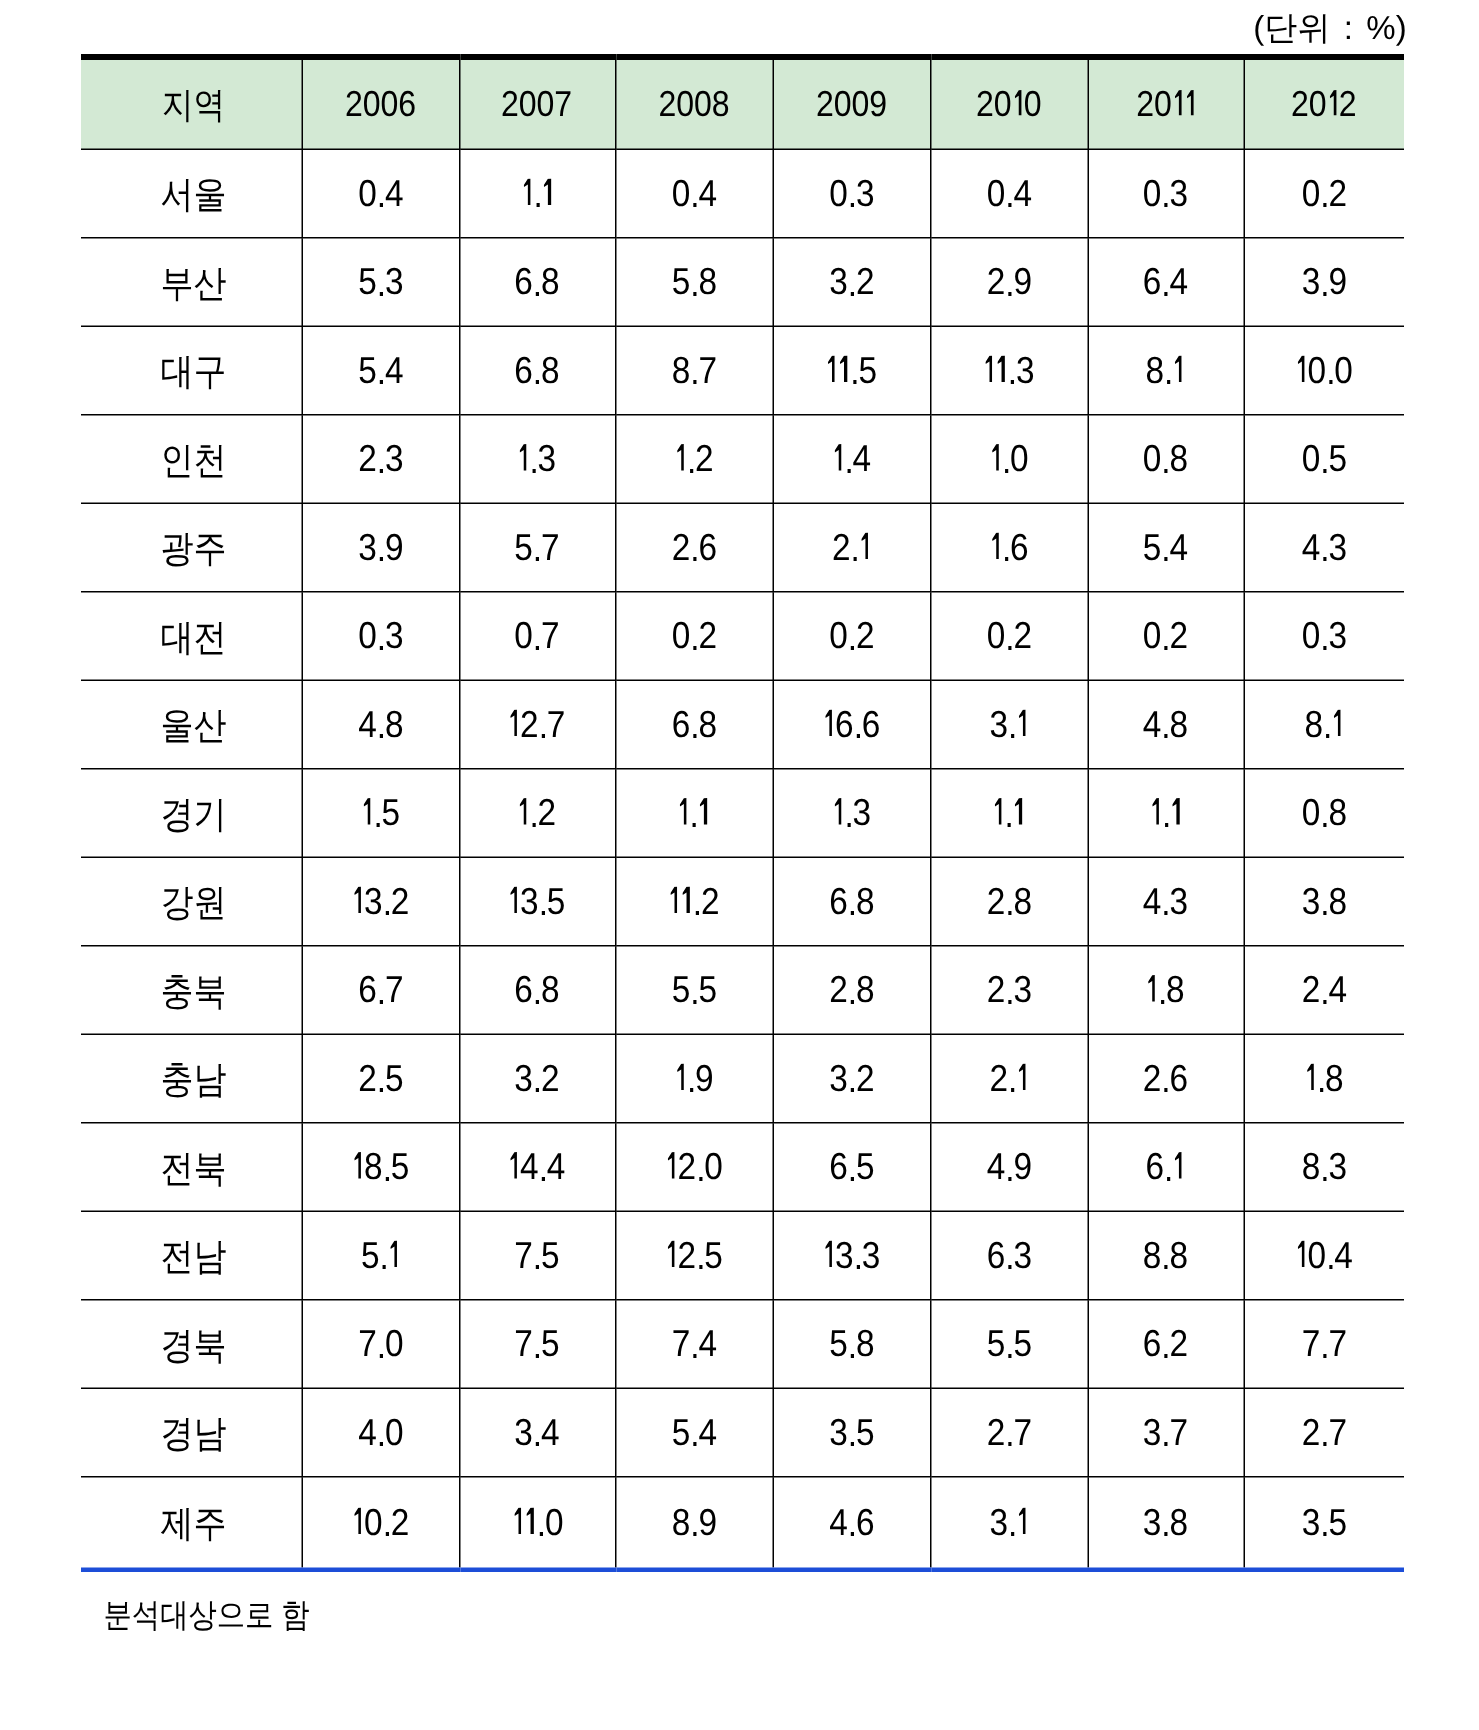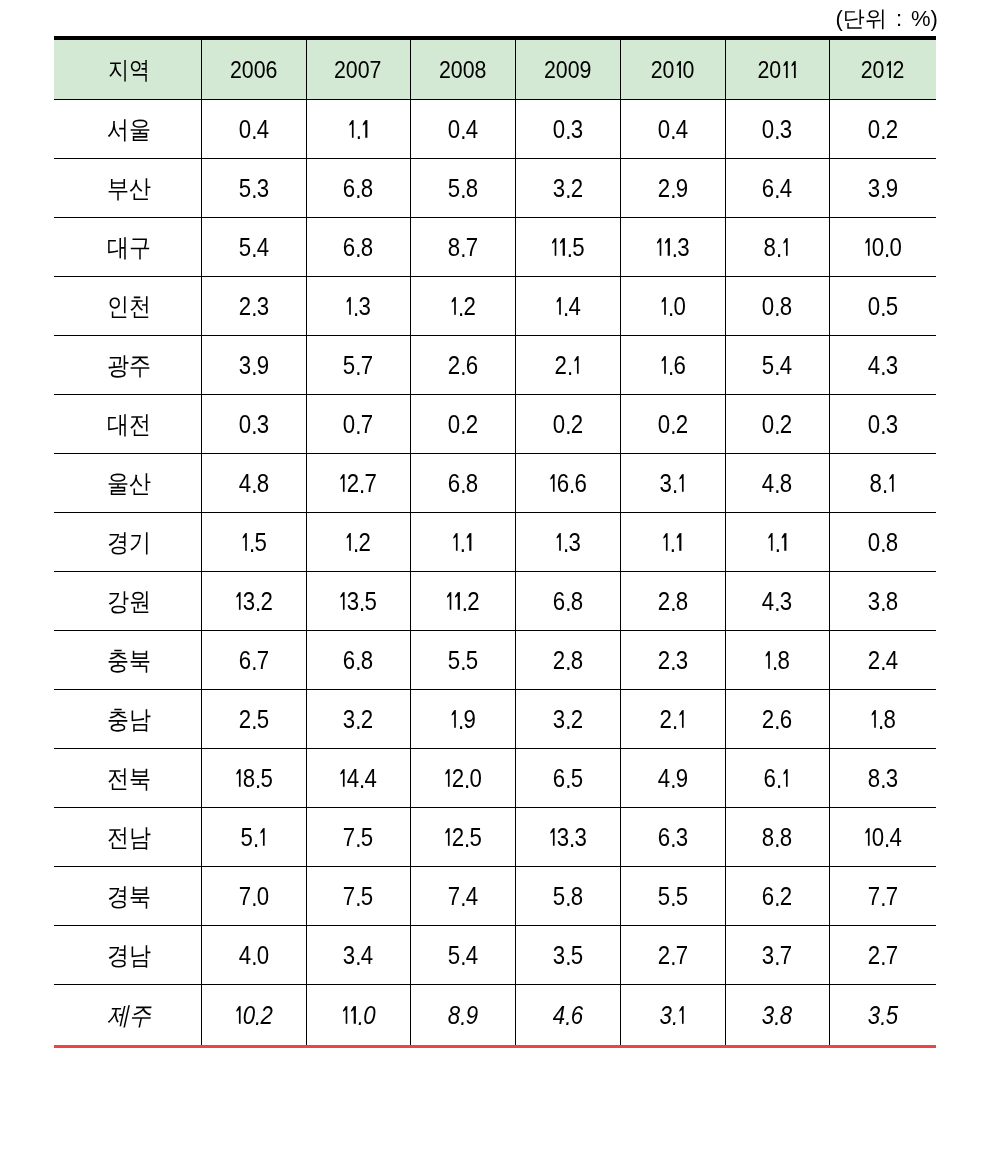--- a/index.html
+++ b/index.html
@@ -56,21 +56,21 @@
   #data-table tbody tr:last-child td { height: 60px; }
   .one { display: inline-block; width: 9.4px; height: 17.7px; vertical-align: baseline; }
   .one svg { display: block; width: 5.6px; height: 17.7px; margin: 0 auto; }
   .dot { display: inline-block; width: 6.1px; text-align: center; position: relative; top: 1px; }
   thead .one { width: 9.0px; height: 17.0px; }
   thead .one svg { width: 5.4px; height: 17.0px; }
   .sx { display: inline-block; transform: scaleX(0.89); }
   .kx { display: inline-block; transform: scaleX(0.88); position: relative; left: 2px; }
   #data-table th:first-child, #data-table td:first-child { border-left: none; }
   #data-table th:last-child, #data-table td:last-child { border-right: none; }
-  #data-table tbody tr:last-child td { border-bottom: 3px solid #ef4444; font-style: italic; }
+  #data-table tbody tr:last-child td { border-bottom: 3px solid #1d4ed8; }
   .col-region { width: 147px; }
   .col-year { width: 105px; }
   .col-y3, .col-y7 { width: 104px; }
   .col-y8 { width: 107px; }
   #footnote {
     position: absolute;
     left: 52.5px;
     top: 1059px;
     width: 900px;
     font-size: 22px;
@@ -383,13 +383,14 @@
         <td><span class="sx">3<span class="dot">.</span><span class="one"><svg viewBox="0 0 56 177" aria-hidden="true">
                 <path d="M56 0 L56 177 L31 177 L31 40 L2 57 L0 45 L31 2 Z" fill="currentColor"></path>
               </svg></span></span></td>
         <td><span class="sx">3<span class="dot">.</span>8</span></td>
         <td><span class="sx">3<span class="dot">.</span>5</span></td>
       </tr>
     </tbody>
 </table>
 
 <div id="footnote">
+  <div class="l2"><span class="fx">분석대상으로 함</span></div>
 </div>
 
 </body></html>

